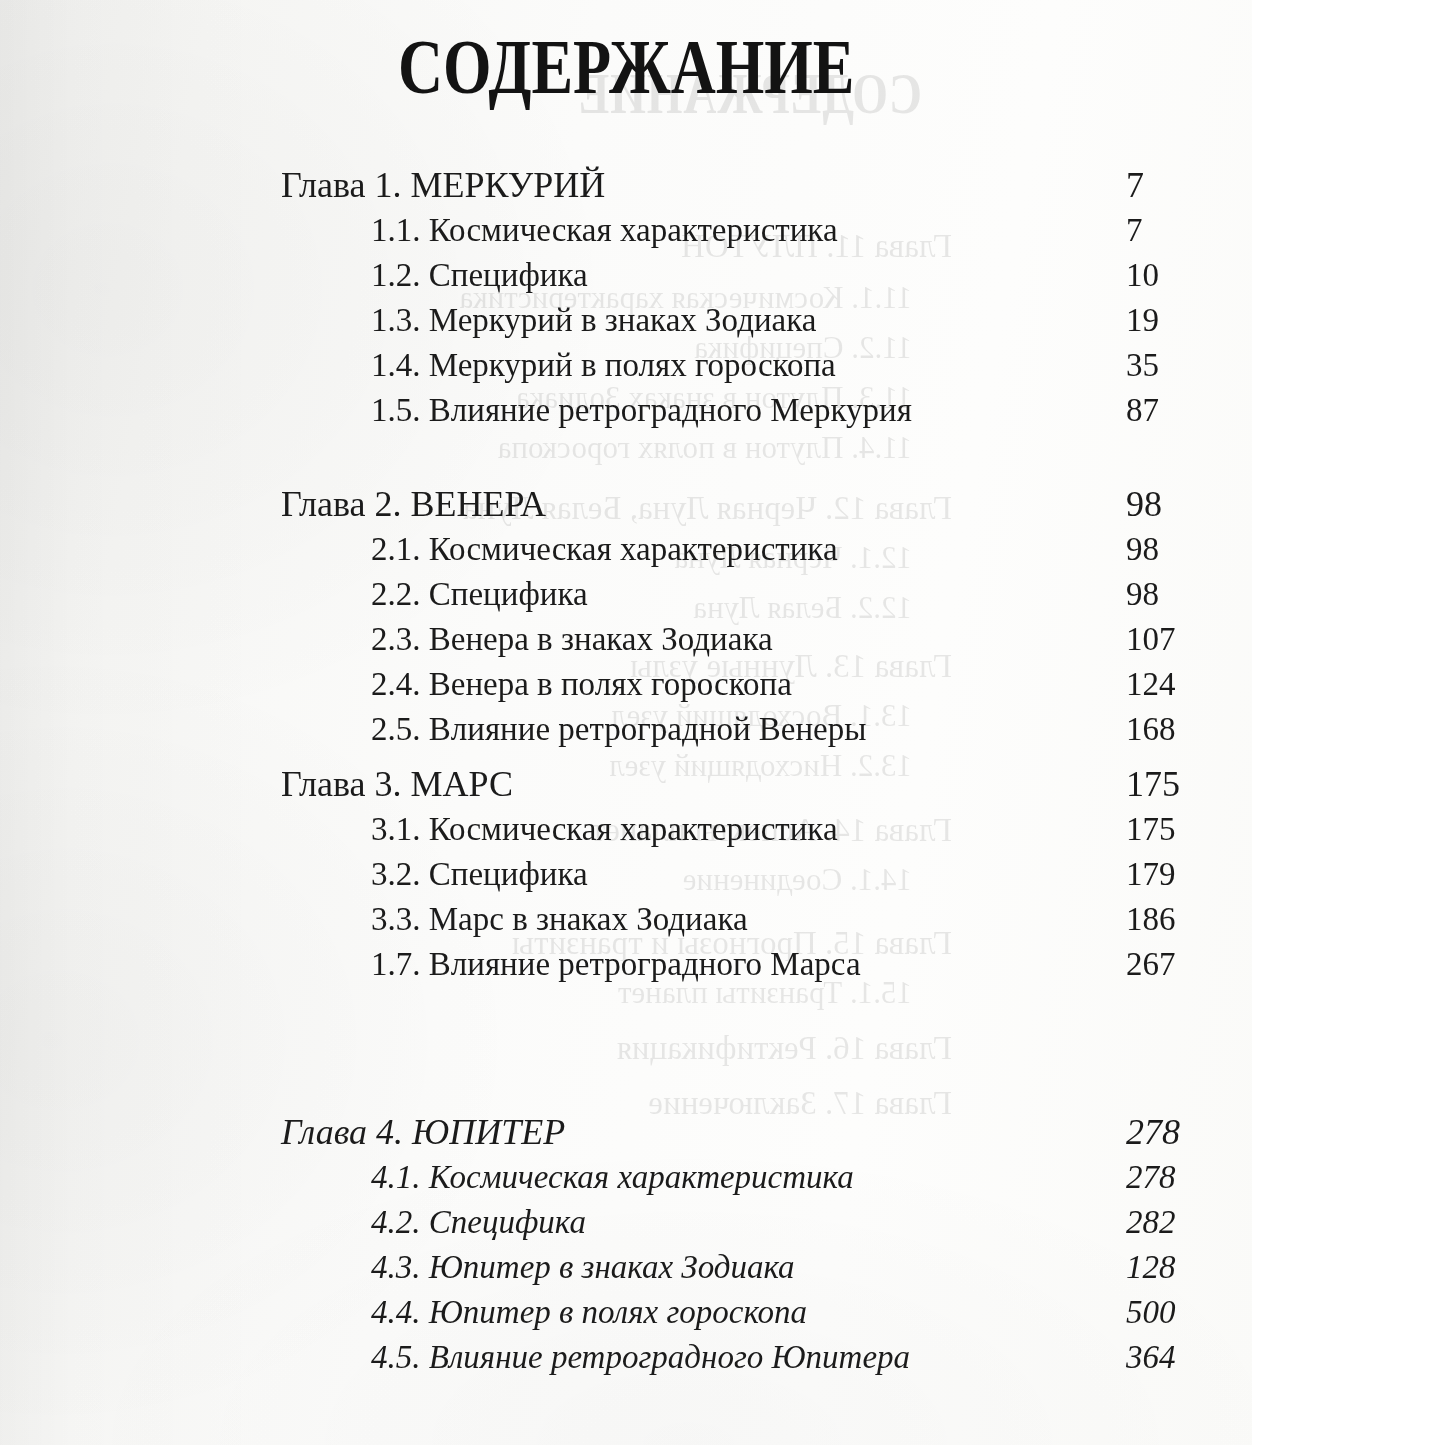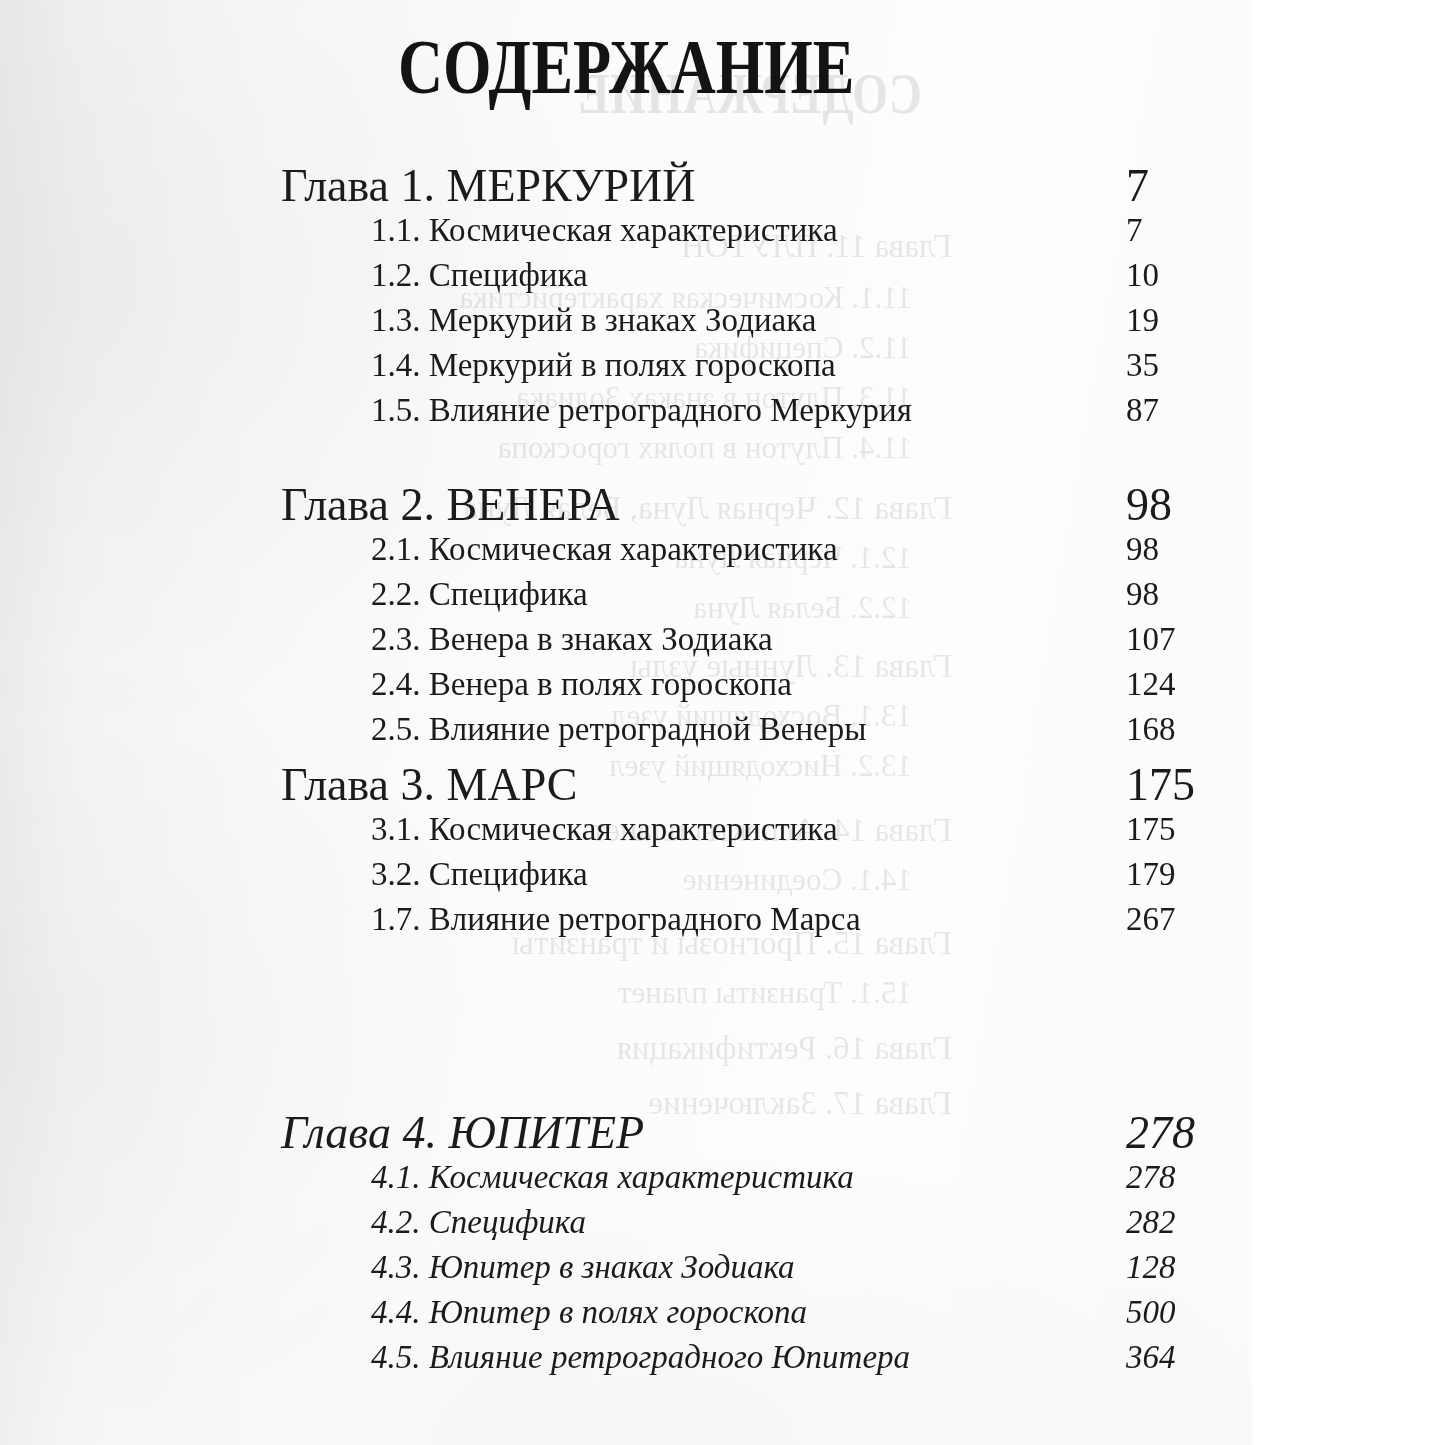--- a/index.html
+++ b/index.html
@@ -111,21 +111,21 @@
   .row .label {
     position: absolute;
     white-space: nowrap;
   }
   .row .page-no {
     position: absolute;
     left: 1126px;
     white-space: nowrap;
   }
 
-  .row.chapter { font-size: 46px; text-align: right; }
+  .row.chapter { font-size: 36px; text-align: right; }
   .row.chapter .label { left: 281px; }
 
   .row.item { font-size: 33px; }
   .row.item .label { left: 371px; }
 </style>
 </head>
 <body>
 
 <div class="page">
 
@@ -220,20 +220,24 @@
           </div>
           <div class="row item">
             <span class="label">3.1. Космическая характеристика</span>
             <span class="page-no">175</span>
           </div>
           <div class="row item">
             <span class="label">3.2. Специфика</span>
             <span class="page-no">179</span>
           </div>
           <div class="row item">
+            <span class="label">3.3. Марс в знаках Зодиака</span>
+            <span class="page-no">186</span>
+          </div>
+          <div class="row item">
             <span class="label">1.7. Влияние ретроградного Марса</span>
             <span class="page-no">267</span>
           </div>
         </div>
         <div class="chapter-group" style="top: 1110px; font-style: italic;">
           <div class="row chapter">
             <span class="label">Глава 4. ЮПИТЕР</span>
             <span class="page-no">278</span>
           </div>
           <div class="row item">

